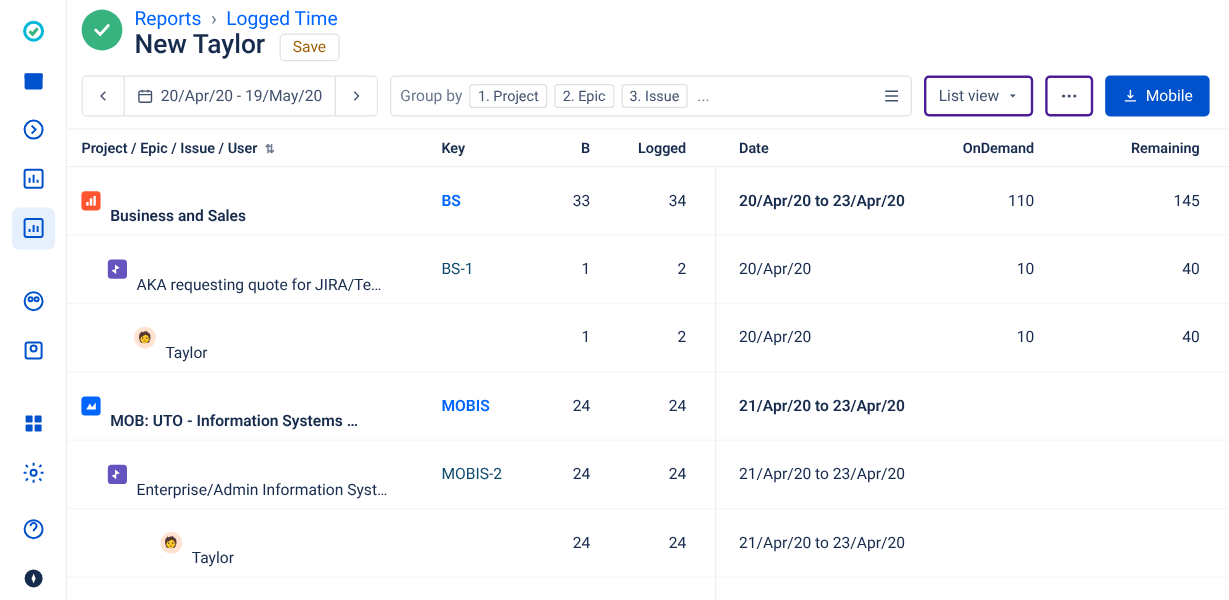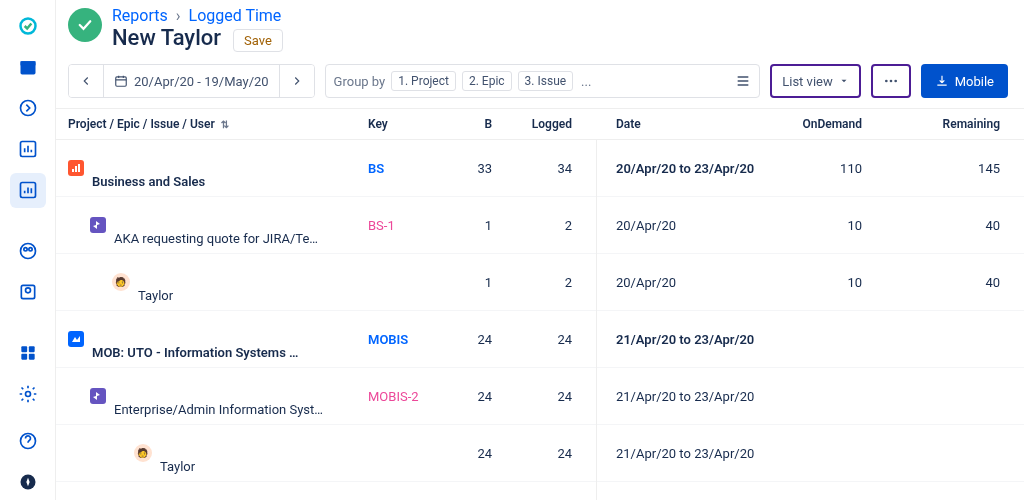--- a/index.html
+++ b/index.html
@@ -31,21 +31,21 @@
 .export-btn { background: #0052cc; color: #fff; border: none; border-radius: 4px; height: 34px; padding: 0 14px; display: flex; align-items: center; gap: 6px; font-size: 13px; cursor: pointer; }
 .export-btn svg { width: 14px; height: 14px; }
 .table-wrap { flex: 1; overflow: auto; position: relative; }
 table { width: 100%; border-collapse: collapse; font-size: 13px; color: #172b4d; }
 th { text-align: left; font-weight: 600; padding: 8px 12px; border-bottom: 1px solid #eee; color: #172b4d; font-size: 12px; background: #fff; position: sticky; top: 0; }
 th.num, td.num { text-align: right; padding-right: 24px; }
 td { padding: 7px 12px; border-bottom: 1px solid #f4f5f7; white-space: nowrap; }
 td.first { padding-left: 12px; }
 tr.lvl0 td.first { font-weight: 600; }
 tr.lvl0 .key, tr.lvl5 .key { color: #0065ff; font-weight: 600; }
-.key { color: #ec4899; }
+.key { color: #0c4a6e; }
 tr.lvl1 td.first { padding-left: 34px; }
 tr.lvl2 td.first { padding-left: 56px; }
 tr.lvl3 td.first { padding-left: 78px; }
 tr.lvl0 td.date { font-weight: 600; }
 .badge { display: inline-flex; width: 16px; height: 16px; border-radius: 3px; vertical-align: middle; margin-right: 8px; align-items: center; justify-content: center; }
 .badge svg { width: 10px; height: 10px; }
 .b-proj-bs { background: #ff5630; }
 .b-proj-mb { background: #0065ff; }
 .b-proj-to { background: #ff5630; }
 .b-epic { background: #6554c0; }

